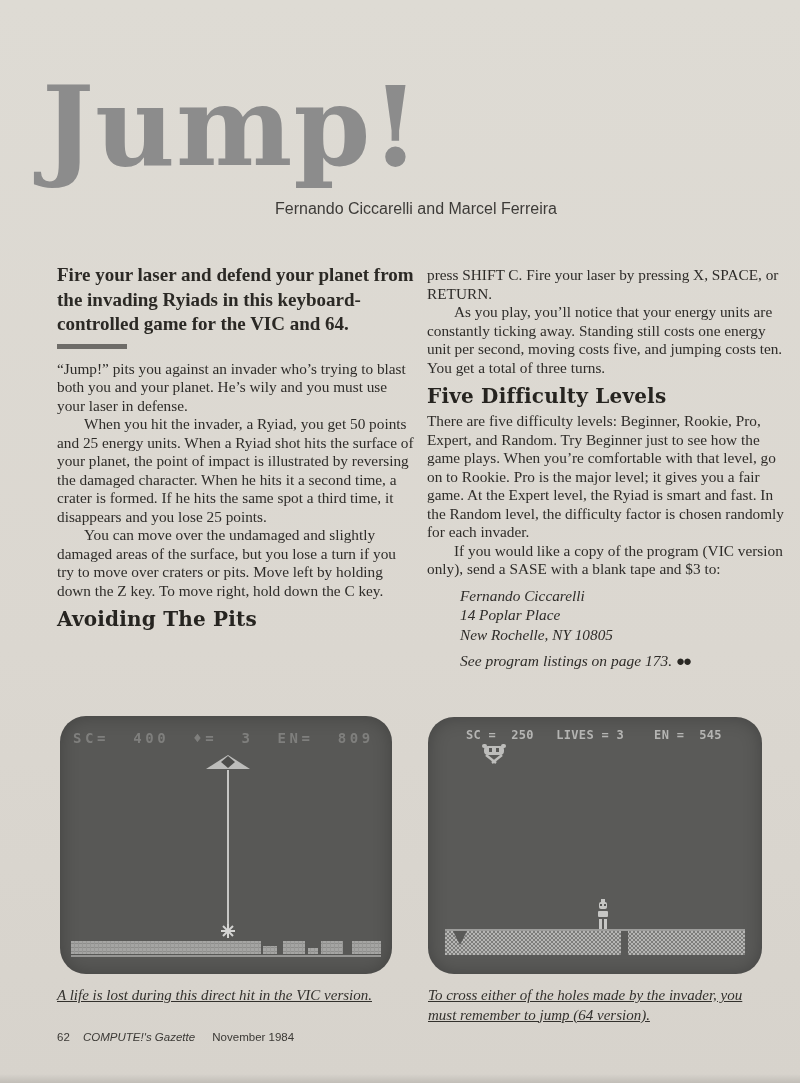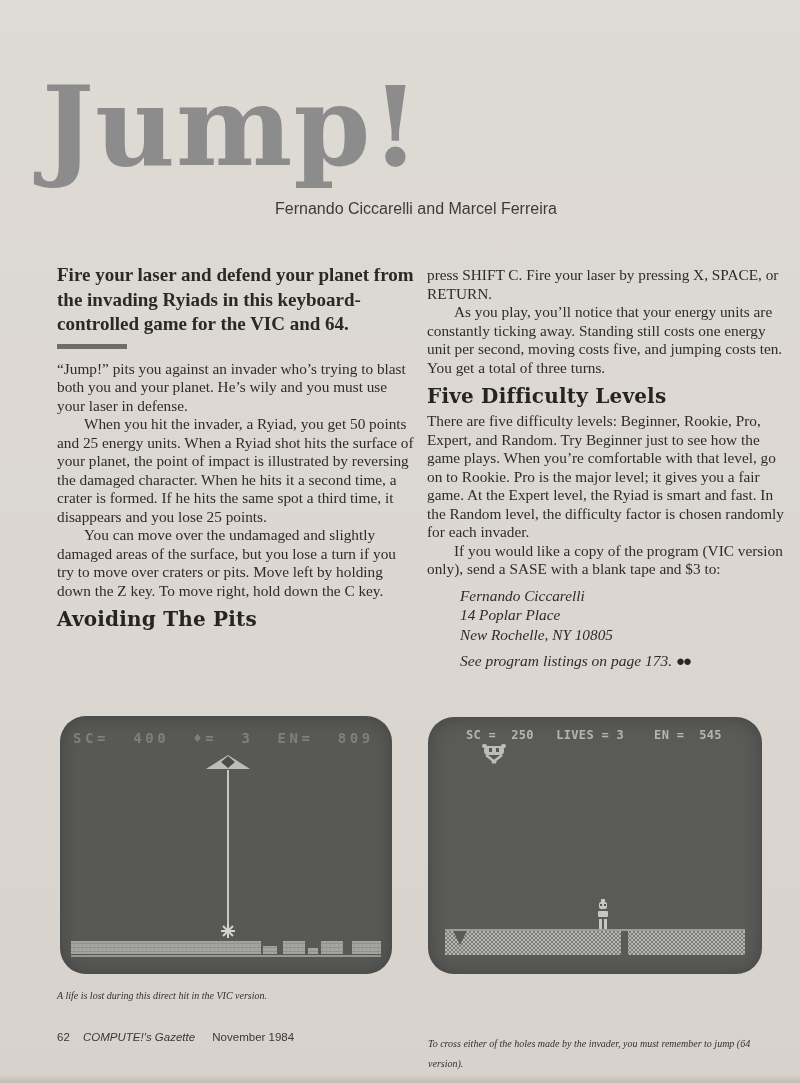--- a/index.html
+++ b/index.html
@@ -48,24 +48,24 @@
     letter-spacing:3.6px;color:var(--vic-dim,#7f7f7d);
   }
   .c64-status{
     position:absolute;left:38px;top:11px;white-space:pre;
     font-family:"DejaVu Sans Mono",monospace;font-size:12px;font-weight:bold;
     letter-spacing:0.3px;color:var(--c64-bright,#b5b5b3);
   }
   .abs{position:absolute;}
   .laser{position:absolute;left:167px;top:54px;width:2px;height:154px;background:#c6c6c4;}
   .caption{
-    position:absolute;font-style:italic;font-size:10px;line-height:19.5px;color:#33312d;
+    position:absolute;font-style:italic;font-size:15px;line-height:19.5px;color:#33312d;text-decoration:underline;
   }
   .caption-vic{left:57px;top:986px;width:352px;}
-  .caption-c64{left:428px;top:986px;width:344px;margin-top:48px;}
+  .caption-c64{left:428px;top:986px;width:344px;}
   .footer{
     position:absolute;left:57px;top:1031px;
     font-family:"Liberation Sans",sans-serif;font-size:11.5px;color:#3b3935;
   }
   .footer .mag{font-style:italic;margin-left:10px;}
   .footer .issue{margin-left:14px;}
 </style>
 </head>
 <body>
 

